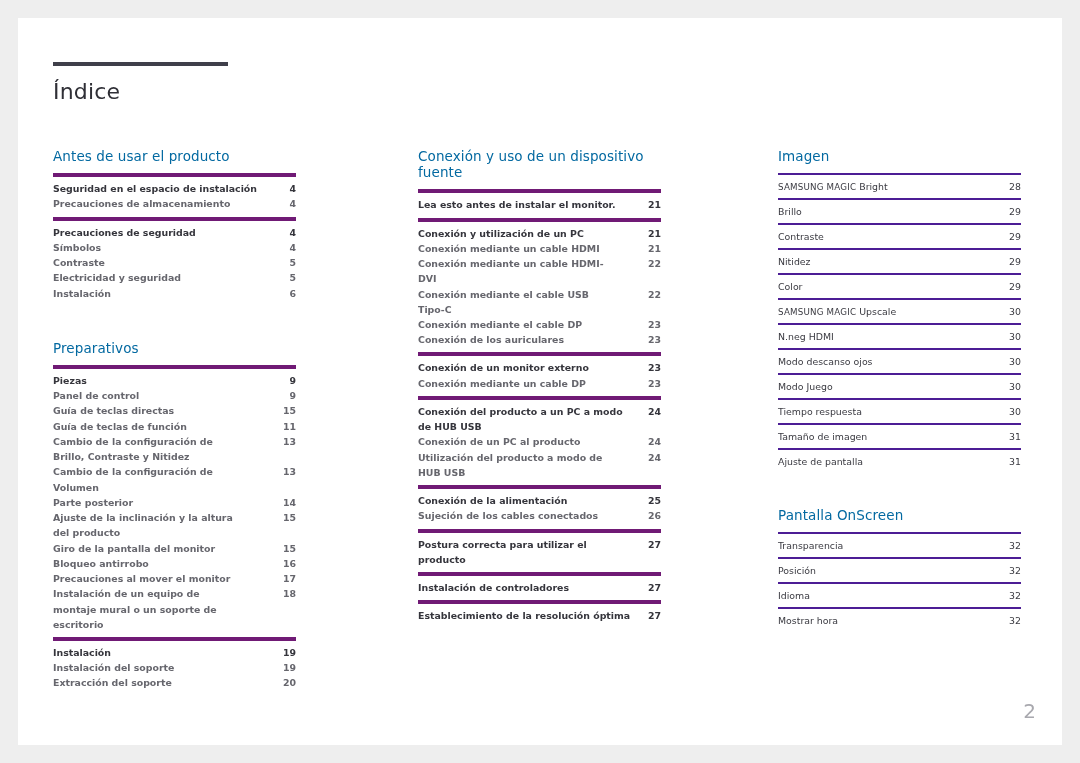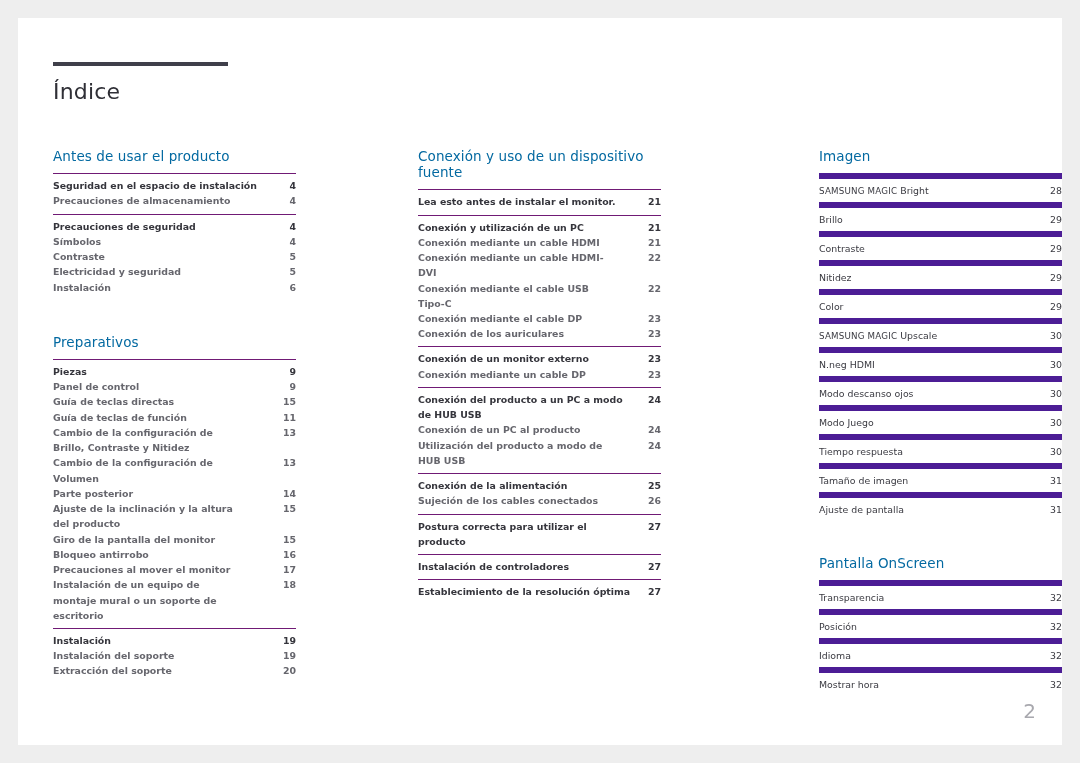--- a/index.html
+++ b/index.html
@@ -43,38 +43,38 @@
     line-height: 1.1;
   }
 
   
   .column {
     position: absolute;
     top: 130px;
   }
   #col-left   { left: 35px;  width: 243px; }
   #col-mid    { left: 400px; width: 243px; }
-  #col-right  { left: 760px; width: 243px; margin-left: 41px; }
+  #col-right  { left: 760px; width: 243px; }
 
   
   .section { margin-bottom: 6px; }
   .section + .section { margin-top: 34px; }
 
   .section-heading {
     font-size: 13.5px;
     font-weight: 400;
     color: #0369a1;
     letter-spacing: 0.1px;
     margin: 0 0 9px 0;
     line-height: 1.2;
   }
 
   
   .group {
-    border-top: 1px solid #701a75;
+    border-top: 4px solid #701a75;
     padding-top: 4px;
     padding-bottom: 5px;
   }
 
   .entry {
     display: flex;
     align-items: baseline;
     font-size: 9.4px;
     line-height: 1.62;
     color: #58585f;
@@ -96,21 +96,21 @@
   .entry.level2 {
     color: #66666d;
     font-weight: 700;
     gap: 24px;
   }
 
   
   .ruled-row {
     display: flex;
     align-items: flex-start;
-    border-top: 6px solid #4c1d95;
+    border-top: 2px solid #4c1d95;
     padding: 6px 0 6px 0;
     font-size: 9.4px;
     color: #3a3a41;
   }
   .ruled-row .label {
     flex: 1 1 auto;
     padding-right: 8px;
   }
   .ruled-row .page {
     flex: 0 0 auto;

